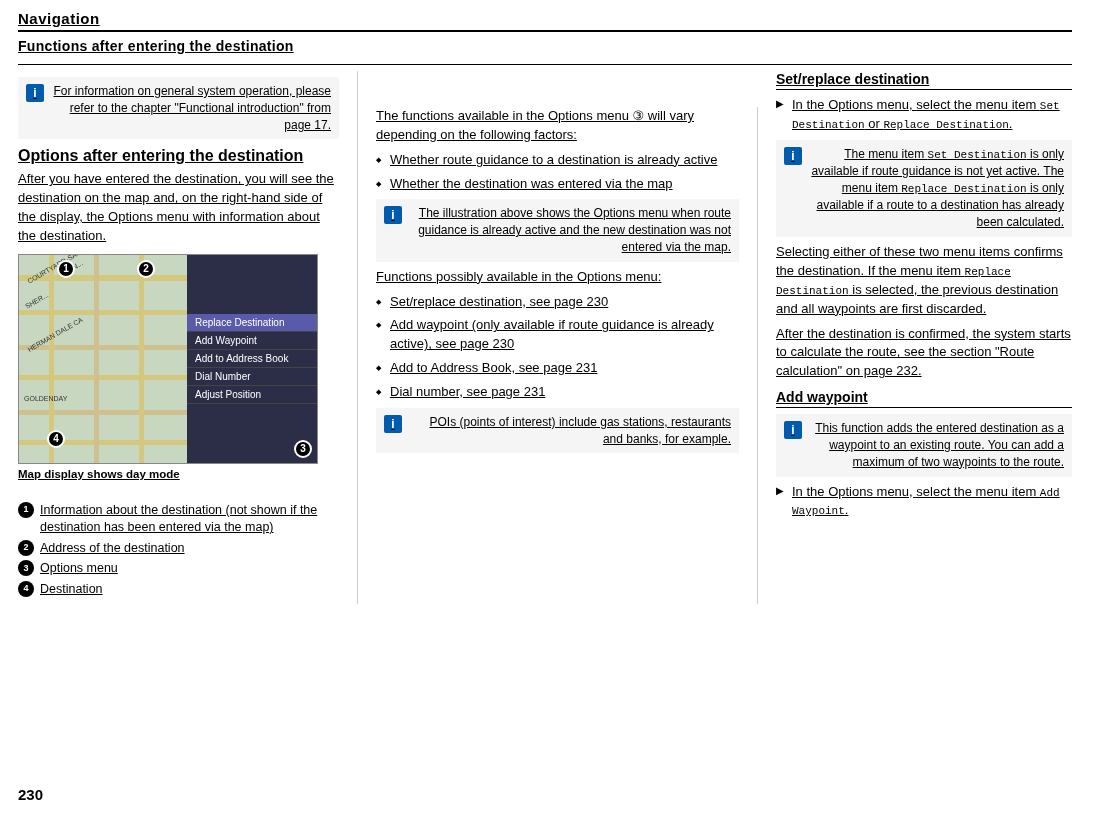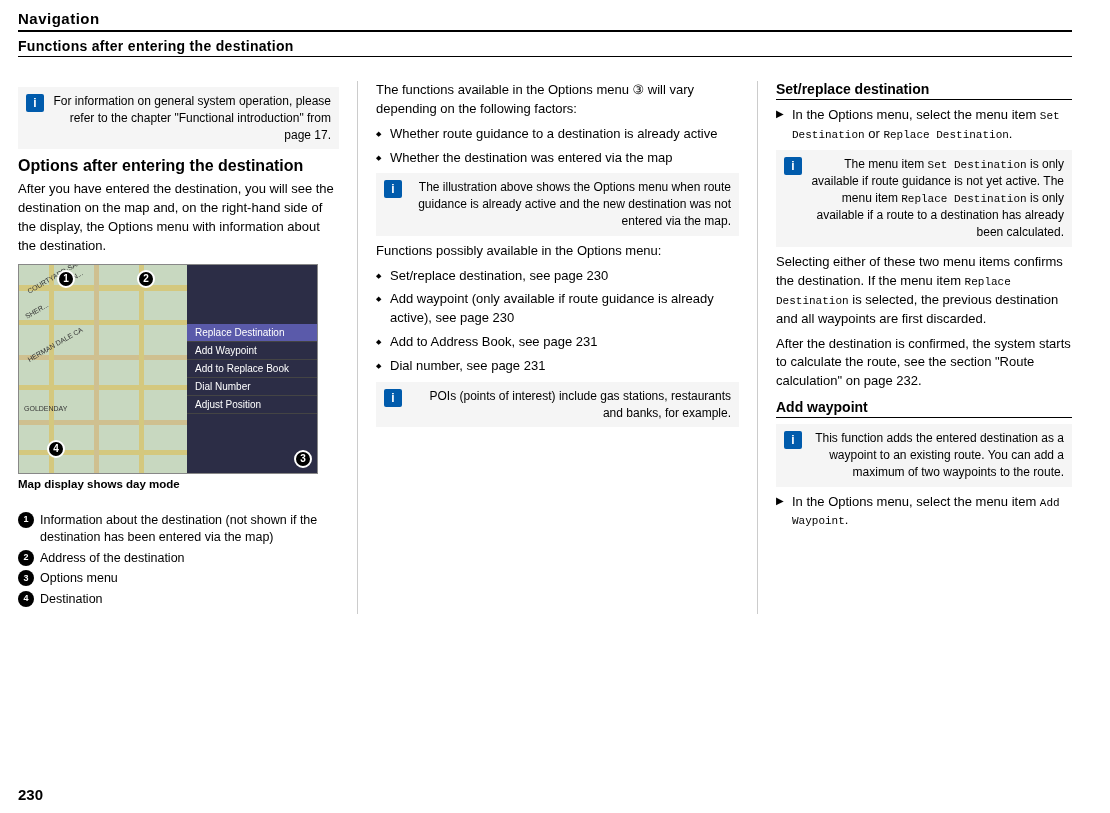--- a/index.html
+++ b/index.html
@@ -10,54 +10,56 @@
       color: #000;
       width: 1110px;
       min-height: 813px;
       padding: 0;
     }
     .page {
       width: 1090px;
       min-height: 813px;
       padding: 10px 18px 10px 18px;
       position: relative;
+      text-decoration: underline;
     }
     
     .nav-header {
       font-size: 15px;
       font-weight: bold;
       border-bottom: 2px solid #000;
       padding-bottom: 3px;
       margin-bottom: 6px;
       letter-spacing: 0.5px;
     }
     .section-title {
       font-size: 14px;
       font-weight: bold;
       border-bottom: 1.5px solid #000;
-      padding-bottom: 2px;
-      margin-bottom: 24px;
+      padding-bottom: 10px;
+      margin-bottom: 6px;
       letter-spacing: 0.3px;
     }
     .columns {
       display: flex;
       gap: 0;
       width: 100%;
     }
     .col-left {
       width: 340px;
       min-width: 340px;
       padding-right: 18px;
       border-right: 1px solid #ccc;
     }
     .col-mid {
       width: 400px;
       min-width: 400px;
       padding: 0 18px;
       border-right: 1px solid #ccc;
+      margin-top: 36px;
     }
     .col-right {
       flex: 1;
       padding-left: 18px;
     }
     .subsection-title {
       font-weight: bold;
       font-size: 16px;
       margin-bottom: 5px;
       margin-top: 8px;
@@ -298,21 +300,21 @@
           <span class="street-label" style="top:76px;left:5px;">HERMAN DALE CA</span>
           <span style="position:absolute;top:140px;left:5px;font-size:7px;color:#333;">GOLDENDAY</span>
 
           <div class="circle-label" style="top:5px;left:38px;">1</div>
           <div class="circle-label" style="top:5px;left:118px;">2</div>
           <div class="circle-label" style="bottom:15px;left:28px;">4</div>
 
           <div class="map-menu">
             <div class="map-menu-item highlighted">Replace Destination</div>
             <div class="map-menu-item">Add Waypoint</div>
-            <div class="map-menu-item">Add to Replace Book</div>
+            <div class="map-menu-item">Add to Address Book</div>
             <div class="map-menu-item">Dial Number</div>
             <div class="map-menu-item">Adjust Position</div>
 
             <div class="circle-label" style="bottom:5px;right:5px;position:absolute;">3</div>
           </div>
         </div>
       </div>
       <div class="map-caption">Map display shows day mode</div>
 
       <ul class="num-list">

